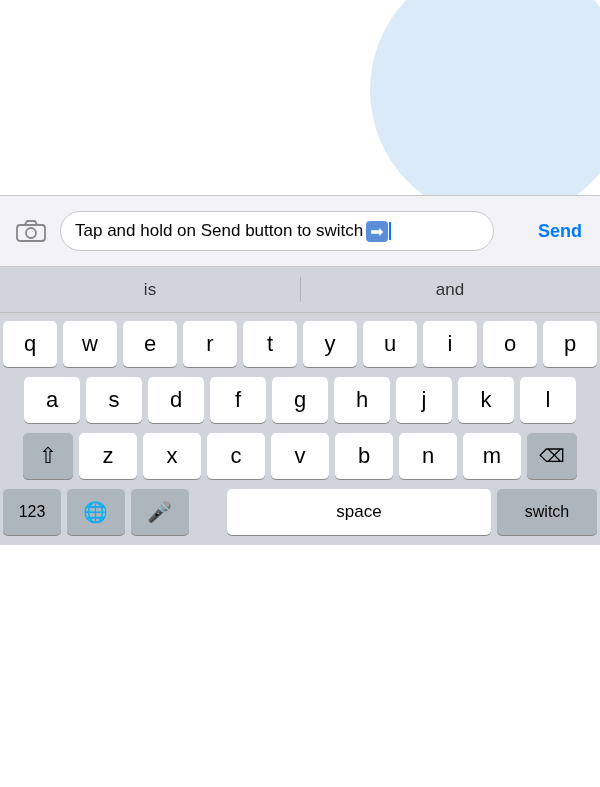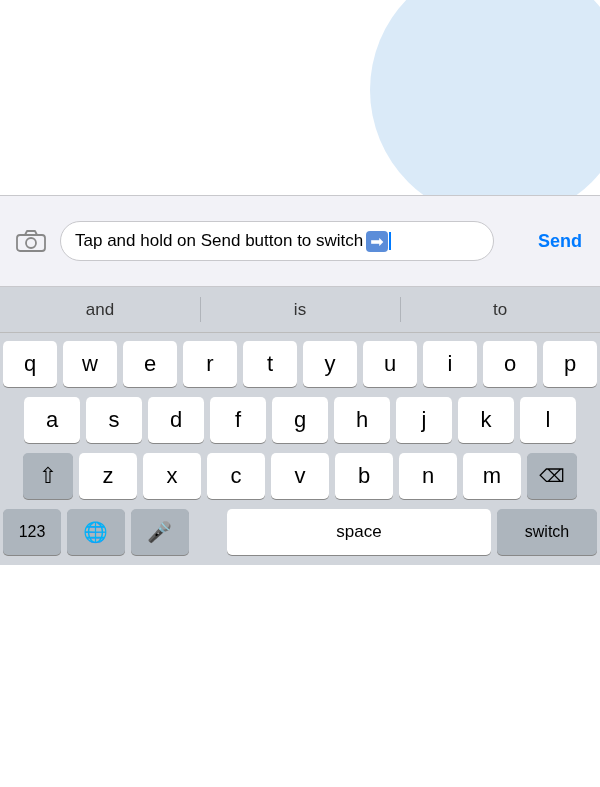--- a/index.html
+++ b/index.html
@@ -31,21 +31,21 @@
 
     
     .input-bar {
       display: flex;
       align-items: center;
       padding: 16px 12px;
       background: #f2f2f7;
       border-top: 1px solid #c8c8cc;
       border-bottom: 1px solid #c8c8cc;
       gap: 10px;
-      height: 92px;
+      height: 72px;
     }
     .camera-icon-wrap {
       width: 38px;
       height: 38px;
       display: flex;
       align-items: center;
       justify-content: center;
       flex-shrink: 0;
     }
     .camera-svg {
@@ -205,23 +205,22 @@
   </div>
   <div class="message-input-box">
     <span class="message-input-text">Tap and hold on Send button to switch </span>
       <span class="message-emoji">➡</span>
       <span class="cursor"></span>
   </div>
   <div class="send-btn">Send</div>
 </div>
 
 <div class="predictive-bar">
+  <div class="predictive-item">is</div>
   <div class="predictive-item">and</div>
-  <div class="predictive-item">is</div>
-  <div class="predictive-item">to</div>
 </div>
 
 <div class="keyboard">
 
   <div class="key-row key-row-1">
     <div class="key">q</div>
     <div class="key">w</div>
     <div class="key">e</div>
     <div class="key">r</div>
     <div class="key">t</div>

